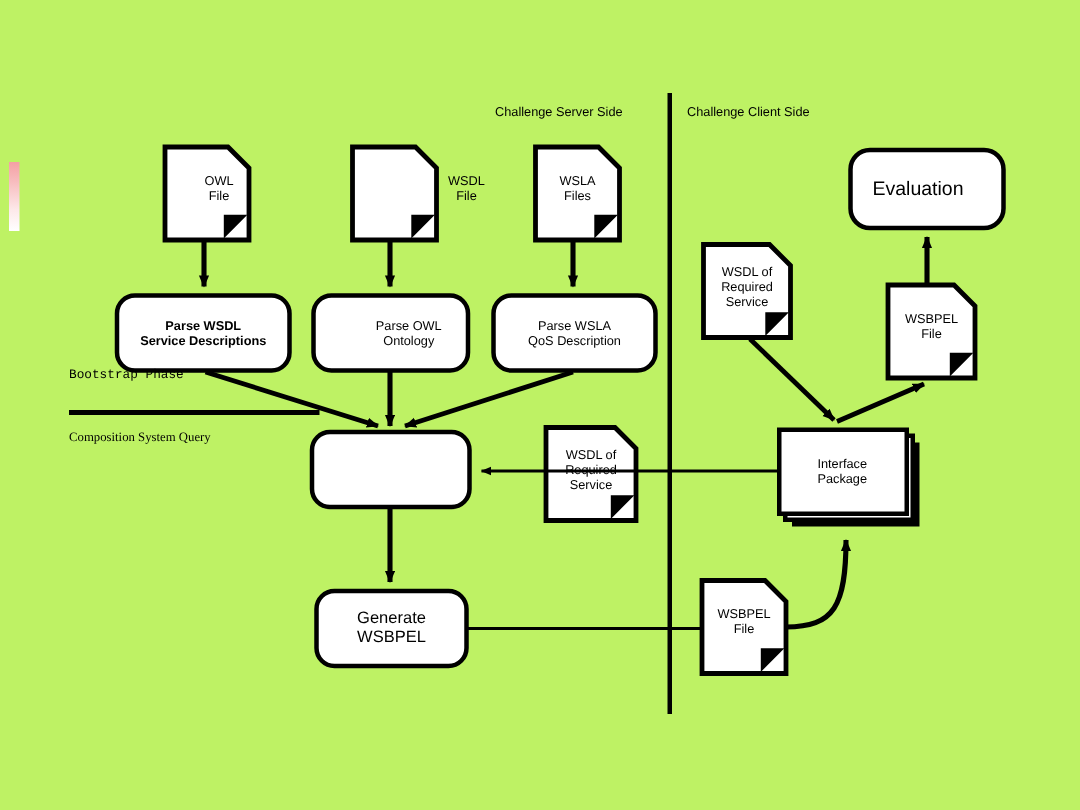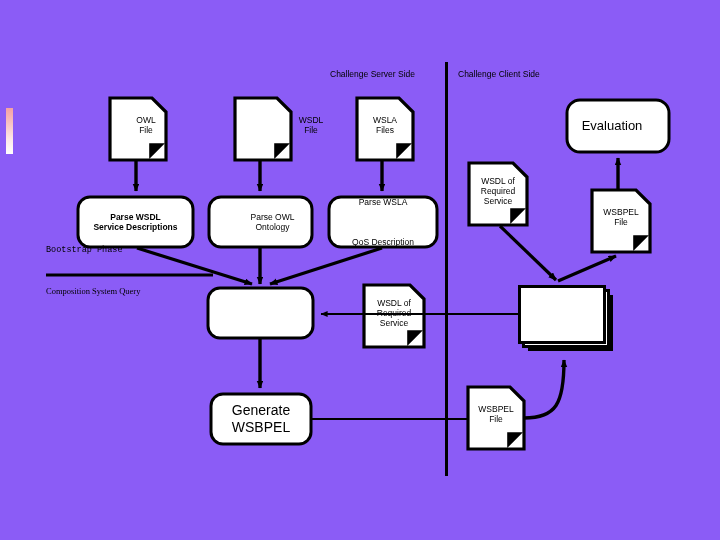--- a/index.html
+++ b/index.html
@@ -5,21 +5,21 @@
 <style>
   html, body {
     margin: 0;
     padding: 0;
     background: #ffffff;
   }
   #canvas {
     position: relative;
     width: 720px;
     height: 540px;
-    background: #8b5cf6;
+    background: #bef264;
     font-family: "Liberation Sans", sans-serif;
     overflow: hidden;
   }
   #svg-layer {
     position: absolute;
     left: 0;
     top: 0;
     width: 720px;
     height: 540px;
   }
@@ -189,26 +189,30 @@
   </div>
 
   <div class="node-label" style="left:78px; top:197px; width:115px; height:50px; font-size:8.5px;font-weight:bold;">
     <span class="lbl-line">Parse WSDL</span>
     <span class="lbl-line">Service Descriptions</span>
   </div>
   <div class="node-label" style="left:209px; top:197px; width:103px; height:50px; font-size:8.5px;margin-left:12px;">
     <span class="lbl-line">Parse OWL</span>
     <span class="lbl-line">Ontology</span>
   </div>
-  <div class="node-label" style="left:329px; top:197px; width:108px; height:50px; font-size:8.5px;justify-content:space-between;">
+  <div class="node-label" style="left:329px; top:197px; width:108px; height:50px; font-size:8.5px;">
     <span class="lbl-line">Parse WSLA</span>
     <span class="lbl-line">QoS Description</span>
   </div>
-  <div class="node-label" style="left:211px; top:394px; width:100px; height:50px; font-size:14px;">
+  <div class="node-label" style="left:211px; top:394px; width:100px; height:50px; font-size:11px;">
     <span class="lbl-line">Generate</span>
     <span class="lbl-line">WSBPEL</span>
   </div>
   <div class="node-label" style="left:561px; top:100px; width:102px; height:52px; font-size:13px;">
     <span class="lbl-line">Evaluation</span>
   </div>
 
+  <div class="node-label" style="left:519px; top:286px; width:85px; height:56px; font-size:8.5px;">
+    <span class="lbl-line">Interface</span>
+    <span class="lbl-line">Package</span>
+  </div>
 
 </div>
 
 </body></html>

